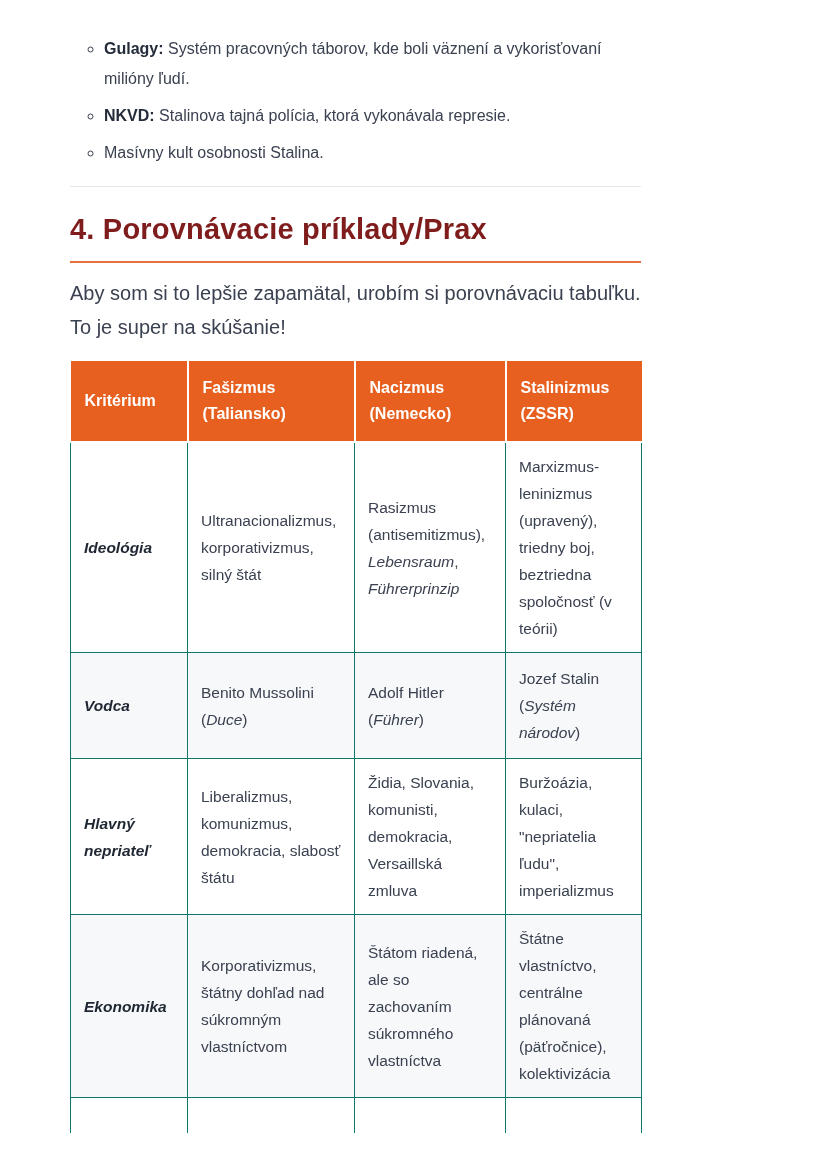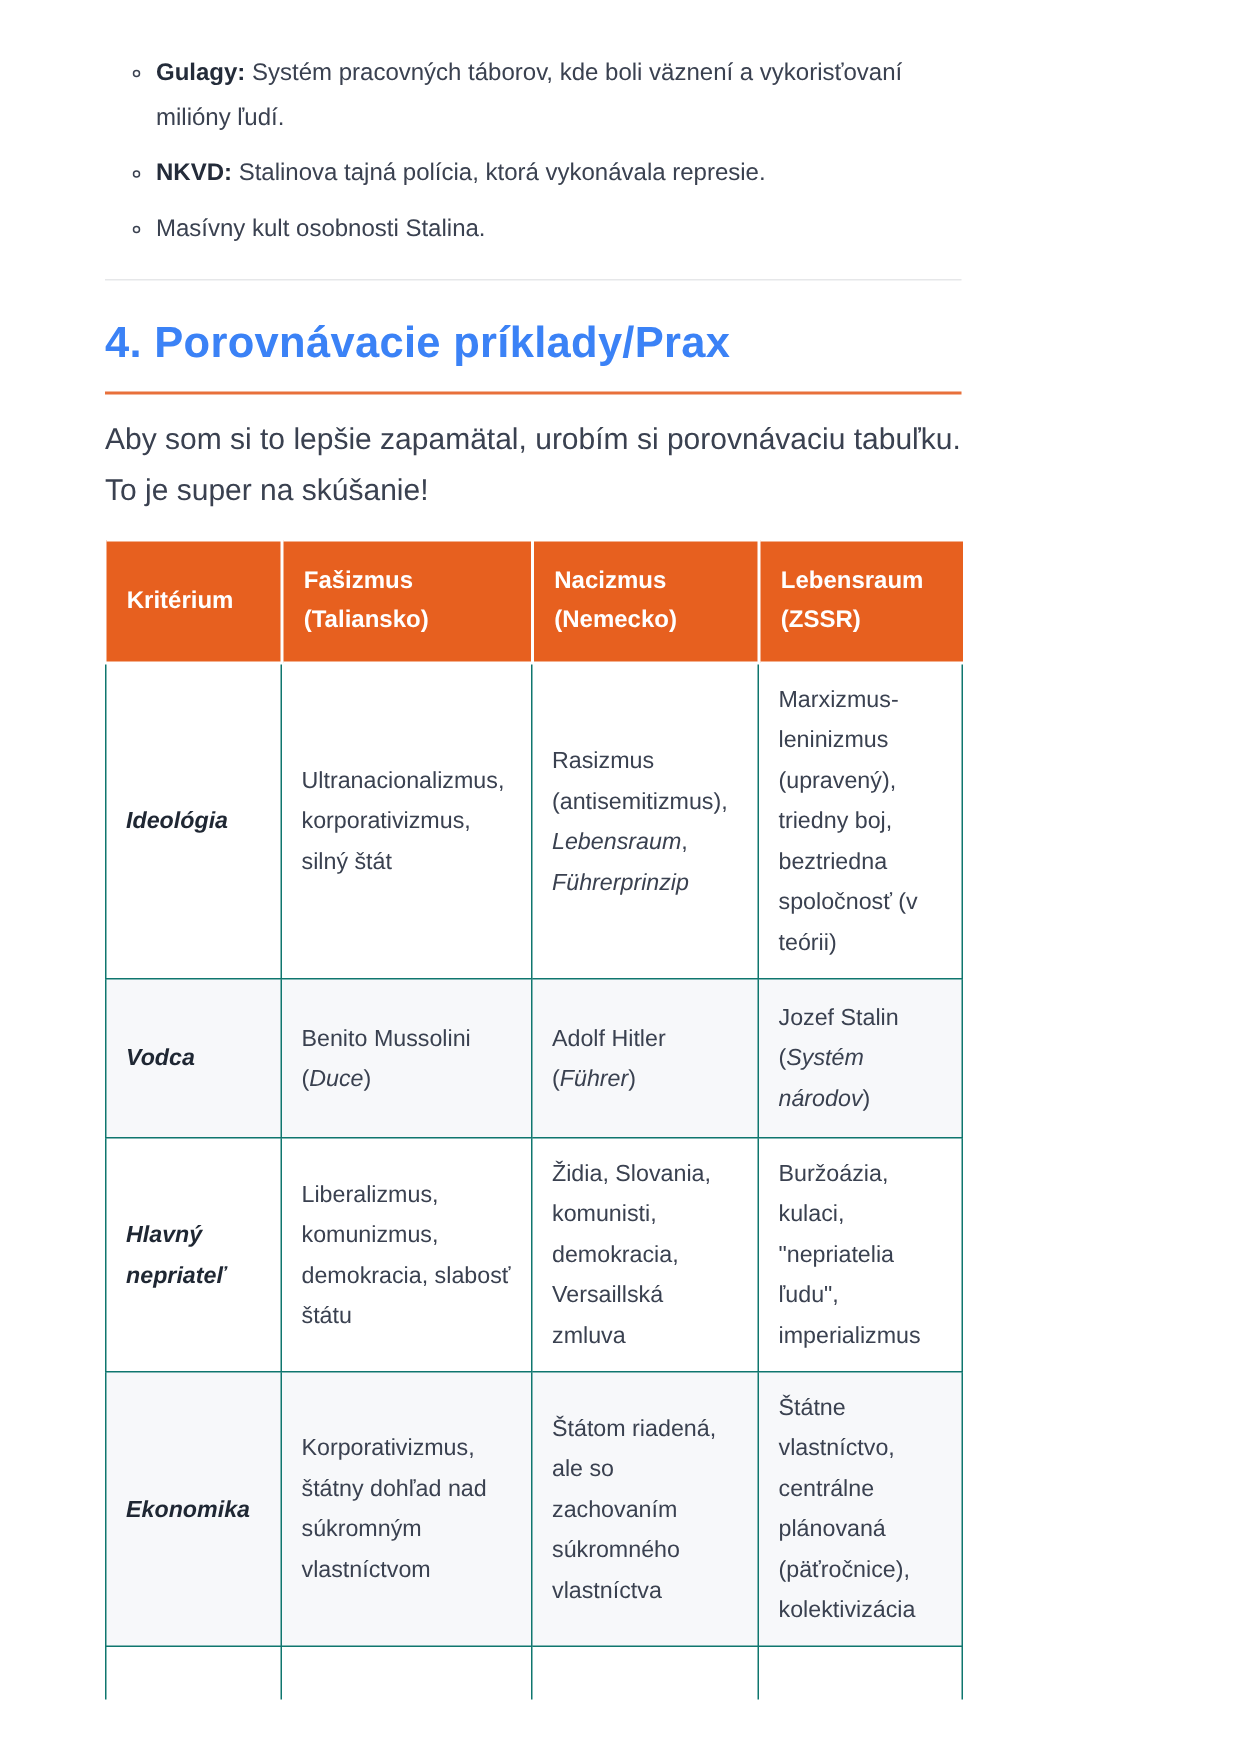--- a/index.html
+++ b/index.html
@@ -31,21 +31,21 @@
     font-size: 16px; line-height: 30px; color: #3a4150;
   }
   ul.bullets li { margin-bottom: 7px; }
   ul.bullets strong { color: #242c3a; font-weight: 700; }
 
   .rule-gray { border: none; border-top: 1px solid #e6e7e9; margin-top: 18px; }
 
   h2.heading {
     margin-top: 25px;
     font-size: 29px; font-weight: 700; line-height: 34px;
-    color: #3b82f6; letter-spacing: 0.2px;
+    color: #7f1d1d; letter-spacing: 0.2px;
   }
   .rule-orange { margin-top: 15px; height: 2px; background: #e8703b; }
 
   p.intro { margin-top: 13px; font-size: 20px; line-height: 34px; color: #3a4150; }
 
   table.cmp {
     margin-top: 15px; width: 571px;
     border-collapse: collapse; table-layout: fixed;
   }
   table.cmp thead th {
@@ -99,21 +99,21 @@
         <col style="width:117px">
           <col style="width:167px">
           <col style="width:151px">
           <col style="width:136px">
       </colgroup>
       <thead>
         <tr>
           <th>Kritérium</th>
           <th>Fašizmus (Taliansko)</th>
           <th>Nacizmus (Nemecko)</th>
-          <th>Lebensraum (ZSSR)</th>
+          <th>Stalinizmus (ZSSR)</th>
         </tr>
       </thead>
       <tbody>
           <tr style="height: 207px;">
     <th class="rowlabel">Ideológia</th>
     <td><span>Ultranacionalizmus, korporativizmus, silný štát</span></td>
     <td><span>Rasizmus (antisemitizmus), </span><span class="it">Lebensraum</span><span>, </span><span class="it">Führerprinzip</span></td>
     <td><span>Marxizmus-leninizmus (upravený), triedny boj, beztriedna spoločnosť (v teórii)</span></td>
   </tr>
           <tr style="height: 106px;">

